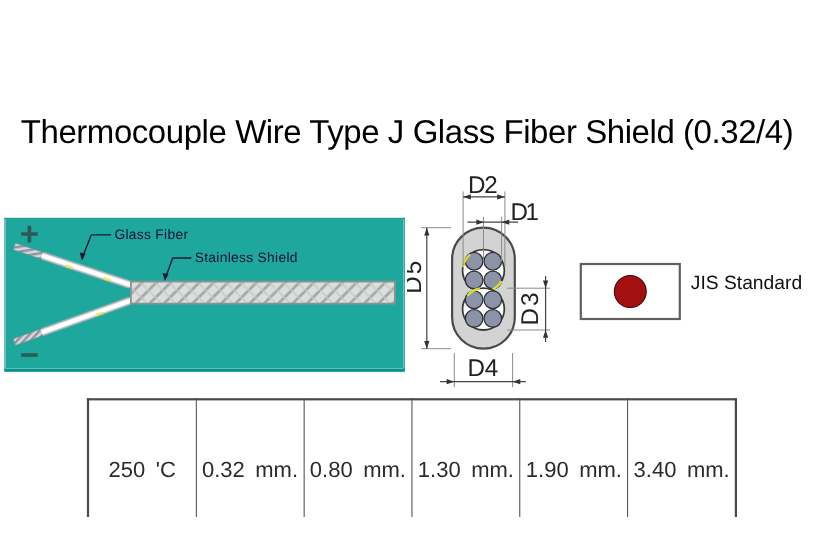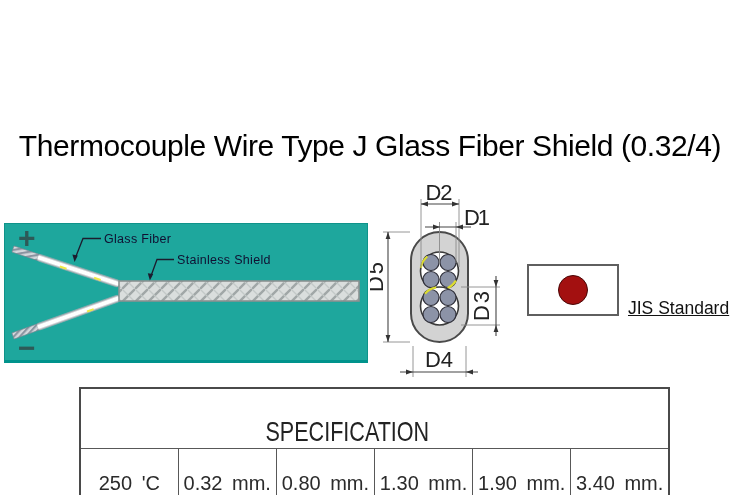--- a/index.html
+++ b/index.html
@@ -1,32 +1,32 @@
 <!DOCTYPE html>
 <html><head>
 <meta charset="utf-8">
 <style>
   html,body{margin:0;padding:0;background:#fff;}
   body{font-family:"Liberation Sans",sans-serif;}
-  #canvas{position:relative;width:740px;height:470px;background:#ffffff;overflow:hidden;margin-top:25px;}
+  #canvas{position:relative;width:740px;height:470px;background:#ffffff;overflow:hidden;}
 
   .title{position:absolute;left:0;right:0;top:104px;text-align:center;
          font-size:30px;letter-spacing:-0.4px;color:#000;white-space:nowrap;}
 
   .illus{position:absolute;left:4px;top:198px;width:362px;height:136px;
          border:1px solid #0f938a;border-bottom:3px solid #00938c;box-sizing:content-box;}
   .illus svg{display:block;}
 
   .xsec{position:absolute;left:370px;top:150px;width:140px;height:212px;}
 
   .flag{position:absolute;left:527px;top:239px;width:92px;height:52px;background:#ffffff;
         border:2px solid #5f5f5f;box-sizing:border-box;}
   .flag svg{display:block;}
 
-  .jis-label{position:absolute;left:628px;top:273px;font-size:17.5px;color:#111;white-space:nowrap;text-decoration:underline;}
+  .jis-label{position:absolute;left:628px;top:247px;font-size:17.5px;color:#111;white-space:nowrap;}
 
   table.spec{position:absolute;left:79px;top:362px;width:591px;height:130px;
              border-collapse:collapse;table-layout:fixed;color:#2b2b2b;}
   table.spec td{border:1px solid #585858;text-align:center;padding:0;overflow:hidden;white-space:nowrap;}
   table.spec{border:2px solid #4a4a4a;}
   td.spec-title-cell{height:41px;vertical-align:bottom;padding-bottom:1px;}
   .spec-title{display:inline-block;font-size:28px;color:#222;
               transform:translateX(-27px) scaleX(0.77);transform-origin:center bottom;}
   tr.spec-head td{height:42px;font-size:19px;padding-top:6px;}
   tr.spec-vals td{height:43px;font-size:20px;word-spacing:4px;padding-top:3px;}
@@ -155,25 +155,20 @@
 
   <div class="flag">
     <svg width="88" height="48" viewBox="0 0 88 48">
       <circle cx="44" cy="24" r="14.5" fill="#A31010" stroke="#4a0707" stroke-width="1"></circle>
     </svg>
   </div>
   <div class="jis-label">JIS Standard</div>
 
   <table class="spec">
     <tbody>
-        <tr>
-      <td colspan="6" class="spec-title-cell">
-        <span class="spec-title">SPECIFICATION</span>
-      </td>
-    </tr>
     <tr class="spec-vals">
       <td>250 'C</td>
       <td>0.32 mm.</td>
       <td>0.80 mm.</td>
       <td>1.30 mm.</td>
       <td>1.90 mm.</td>
       <td>3.40 mm.</td>
     </tr>
   </tbody>
     </table>

